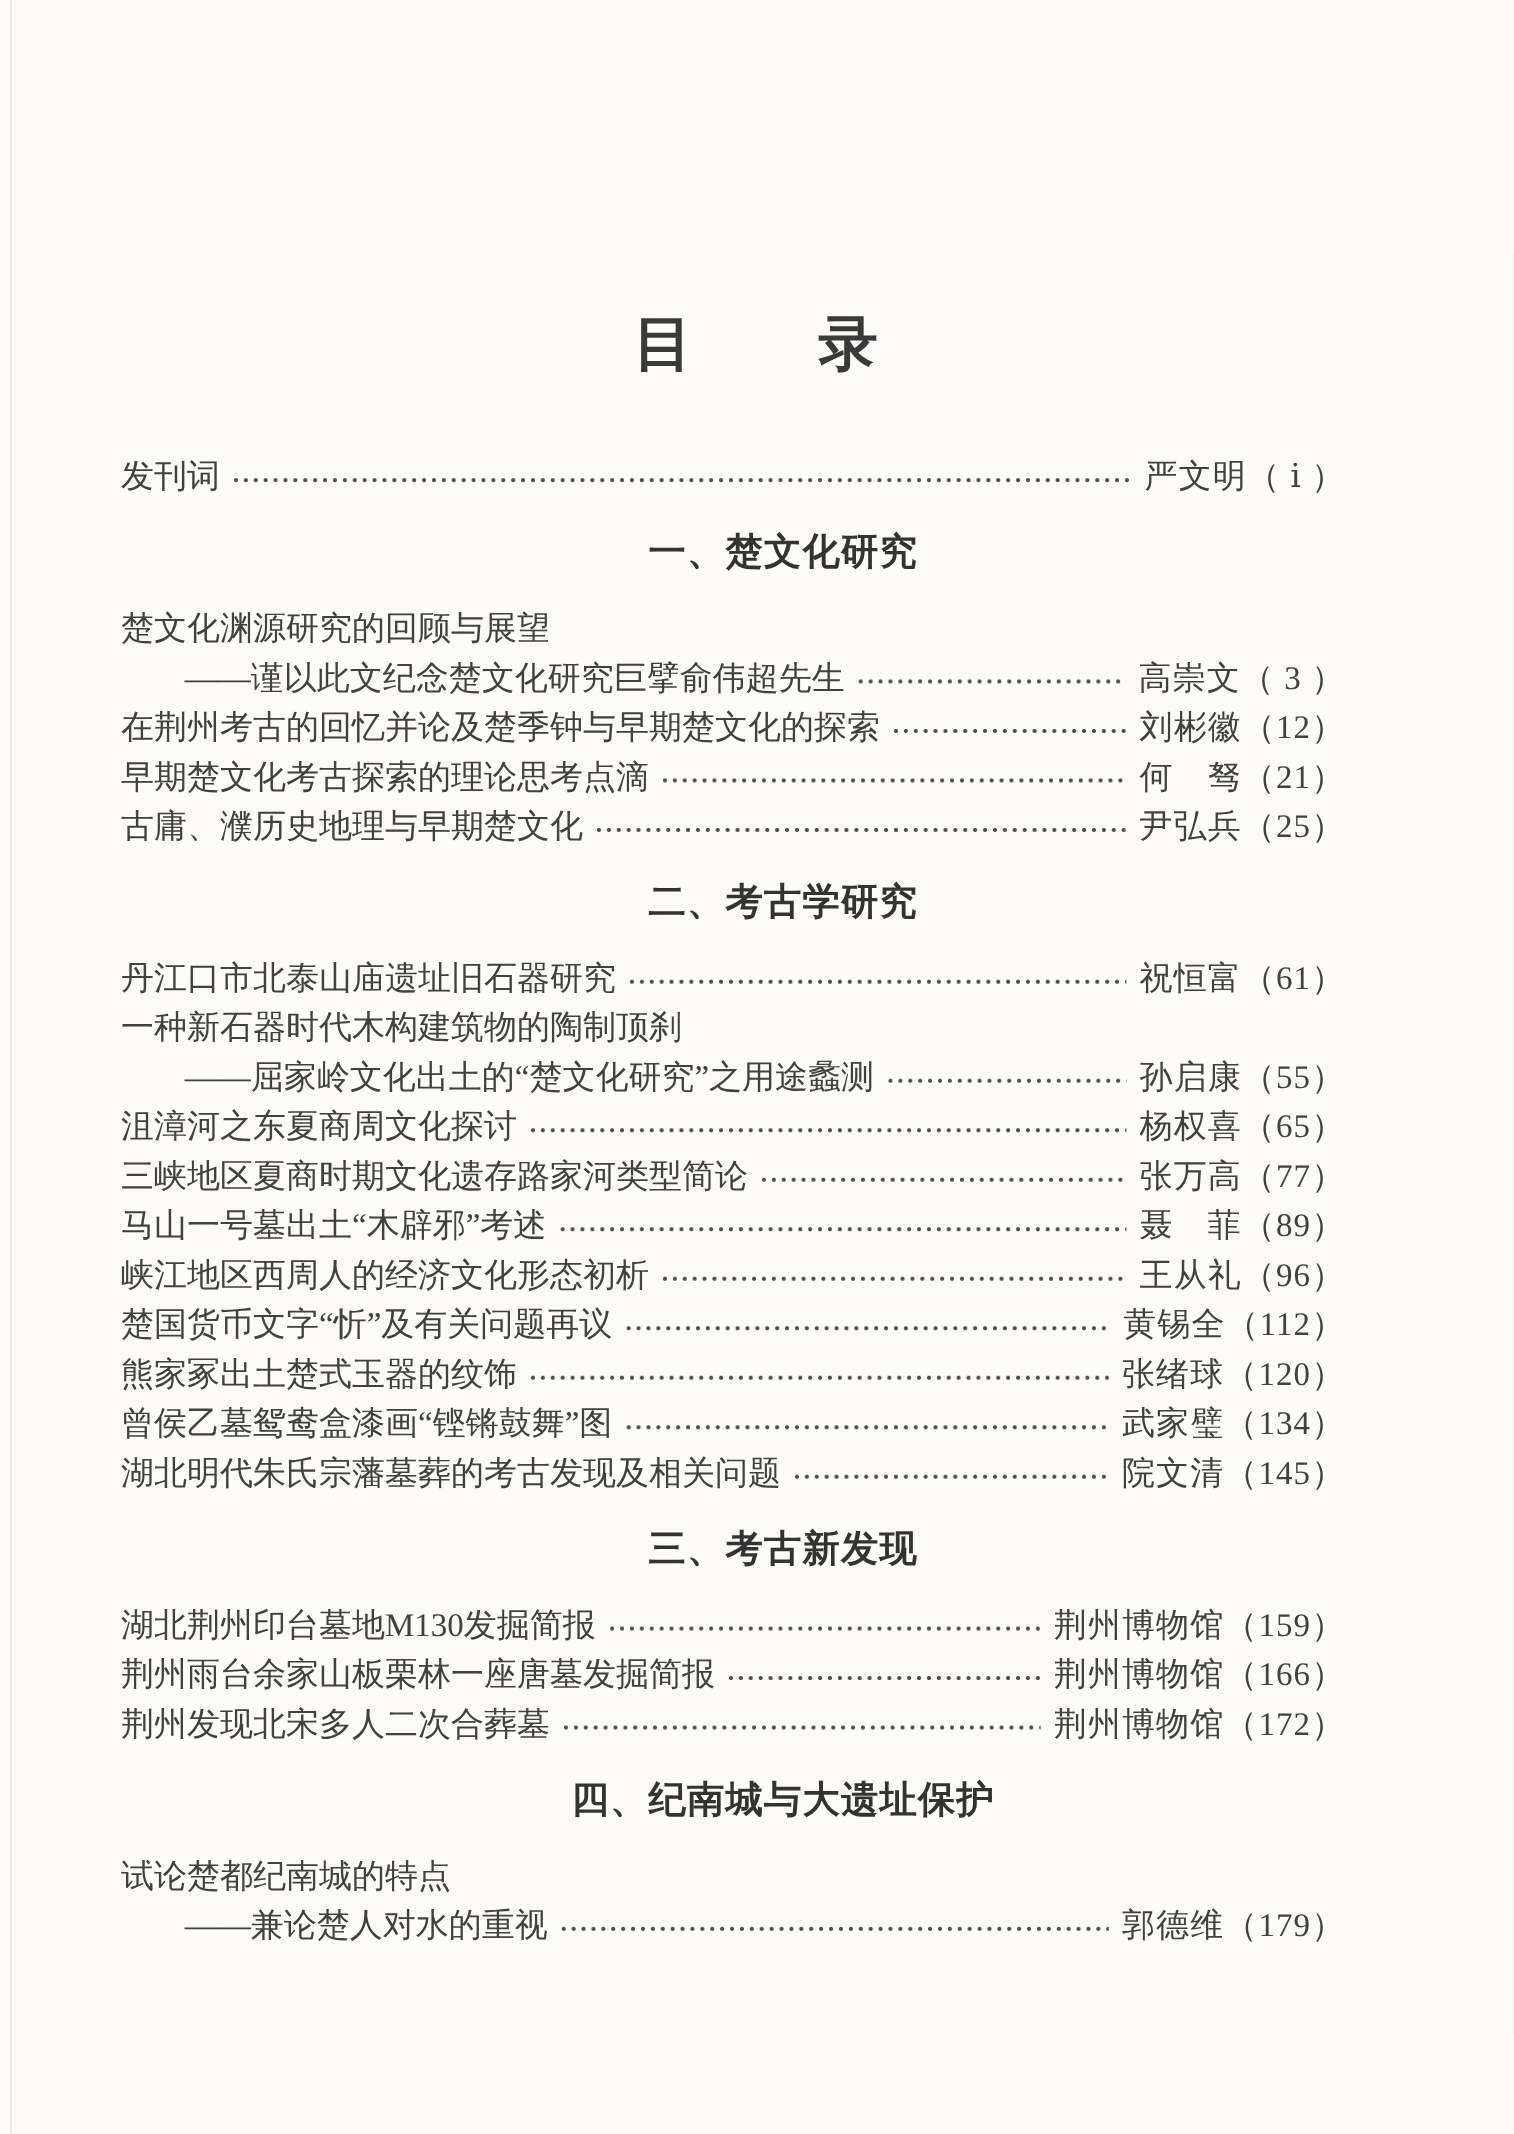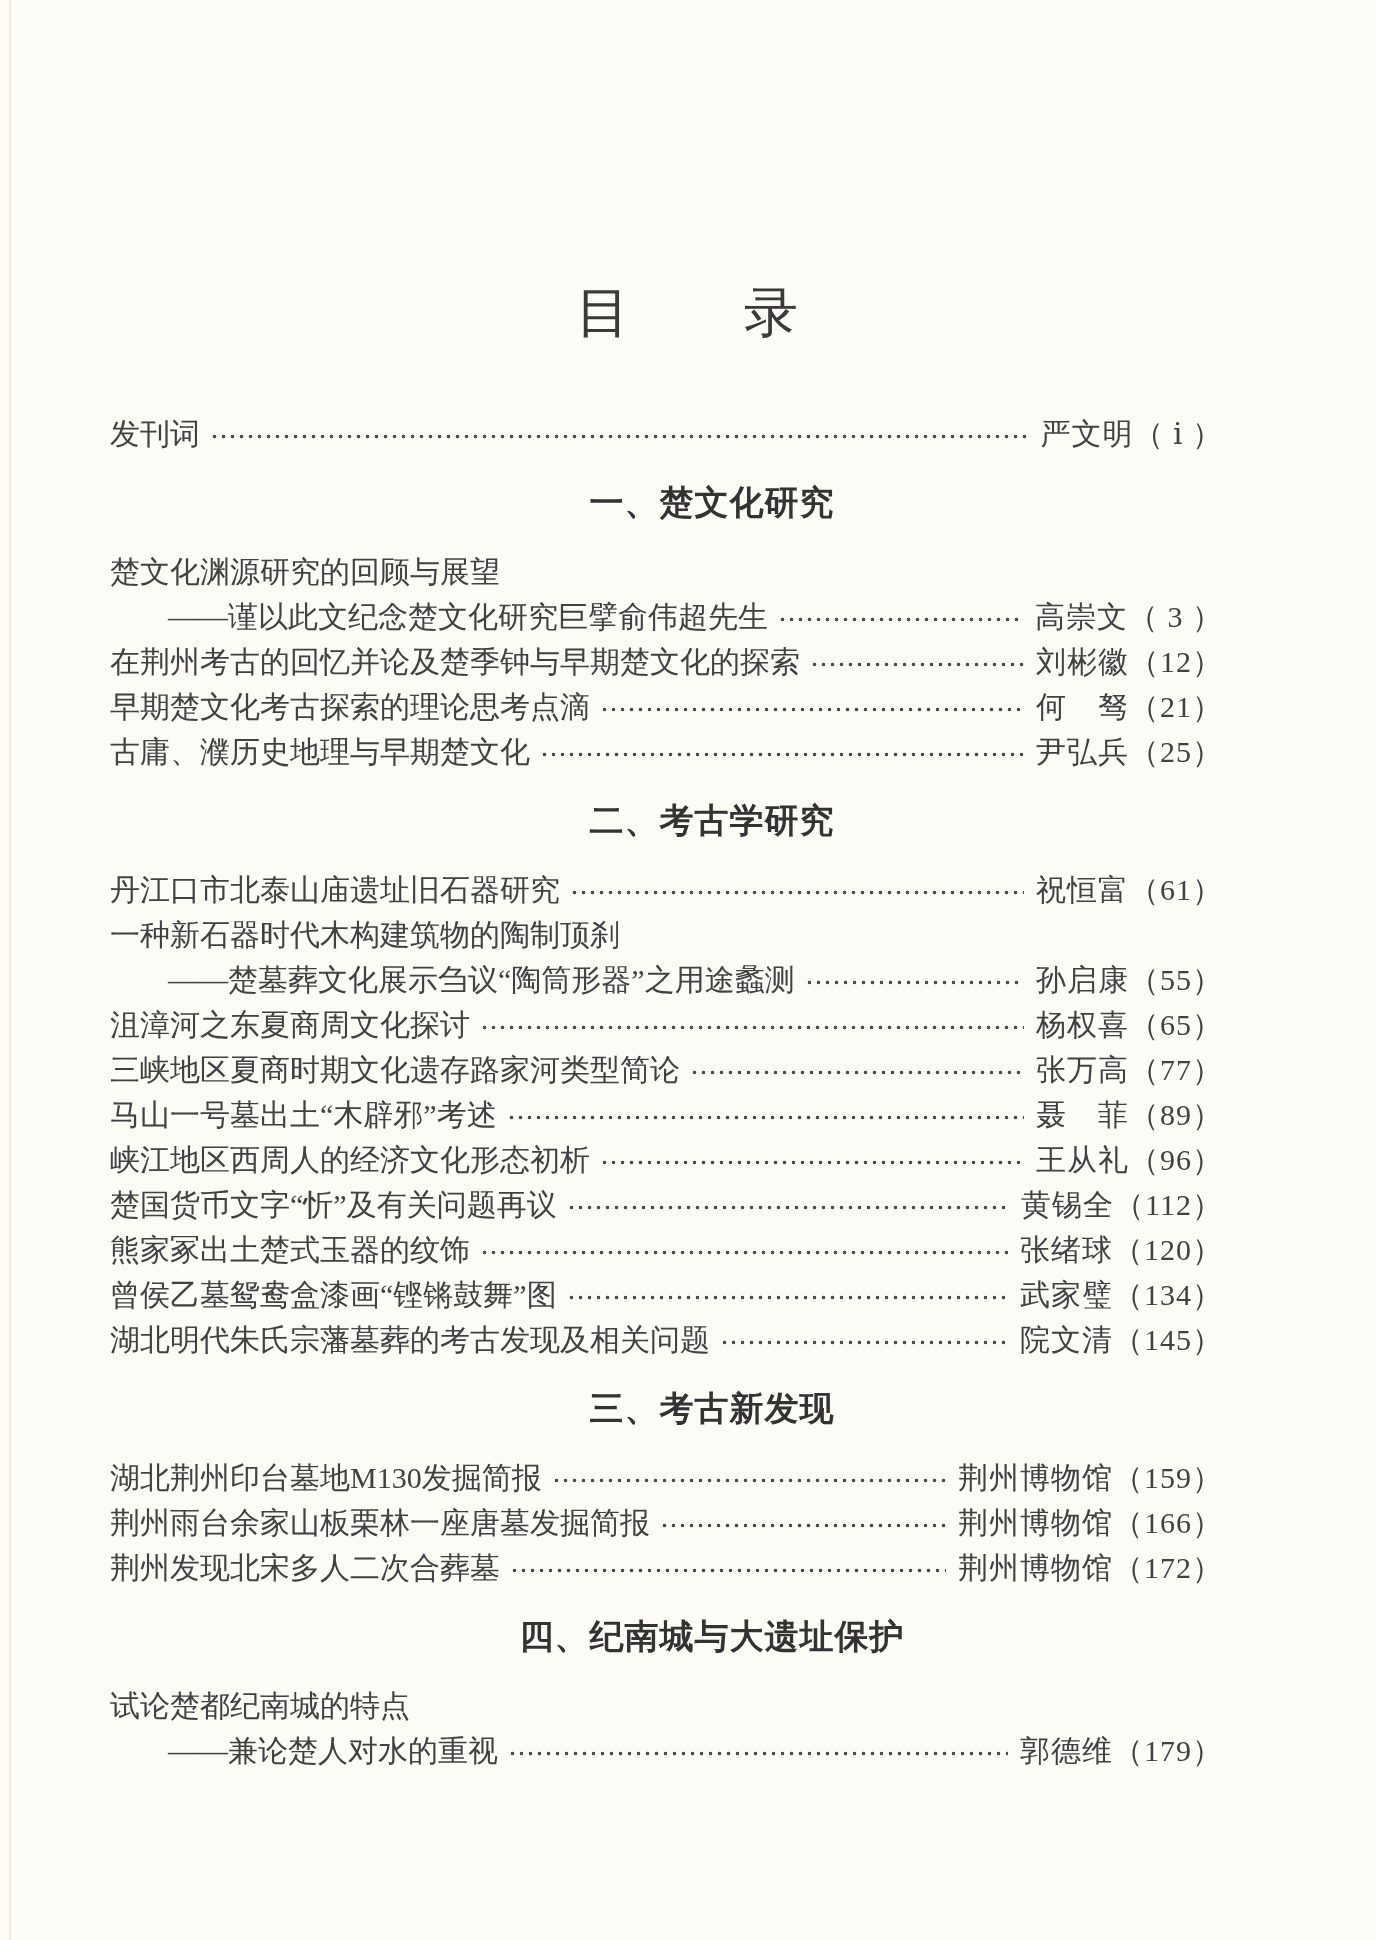--- a/index.html
+++ b/index.html
@@ -21,21 +21,21 @@
     content:"";
     position:absolute;
     left:9px;top:0;bottom:0;width:2px;
     background:rgba(205,195,165,.25);
   }
   .doc-title{
     padding-top:286px;
     text-align:center;
     font-size:54px;
     line-height:55px;
-    font-weight:normal;
+    font-weight:bold;
     color:#3a3a3a;
     letter-spacing:2px;
   }
   .toc{ }
   .entries{
     padding-left:110px;
     padding-right:153px;
   }
   .entries.front{
     margin-top:70px;
@@ -145,21 +145,21 @@
                 <span class="entry-title">丹江口市北泰山庙遗址旧石器研究</span>
                 <span class="dot-leader"></span>
                 <span class="entry-author">祝恒富（61）</span>
               </div>
             </div>
             <div class="entry">
               <div class="entry-row">
                 <span class="entry-title">一种新石器时代木构建筑物的陶制顶刹</span>
               </div>
               <div class="entry-row indent">
-                <span class="entry-title">——楚墓葬文化展示刍议“陶筒形器”之用途蠡测</span>
+                <span class="entry-title">——屈家岭文化出土的“楚文化研究”之用途蠡测</span>
                 <span class="dot-leader"></span>
                 <span class="entry-author">孙启康（55）</span>
               </div>
             </div>
             <div class="entry">
               <div class="entry-row">
                 <span class="entry-title">沮漳河之东夏商周文化探讨</span>
                 <span class="dot-leader"></span>
                 <span class="entry-author">杨权喜（65）</span>
               </div>

